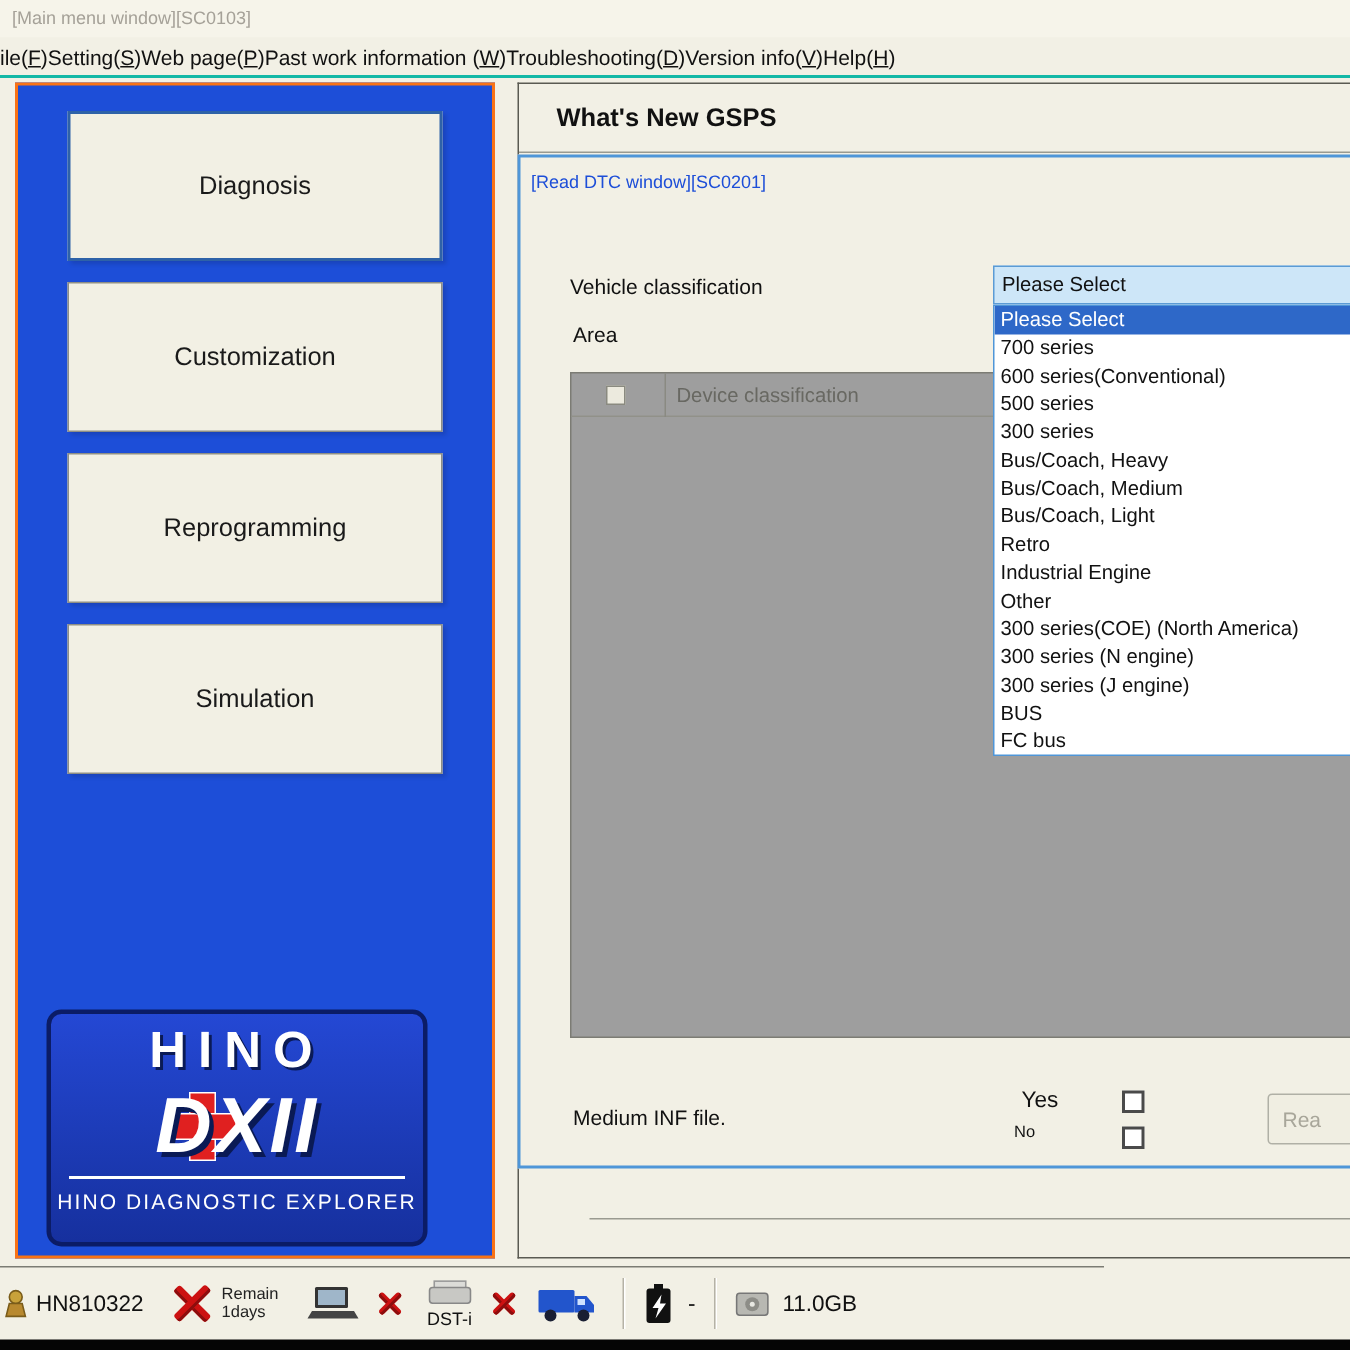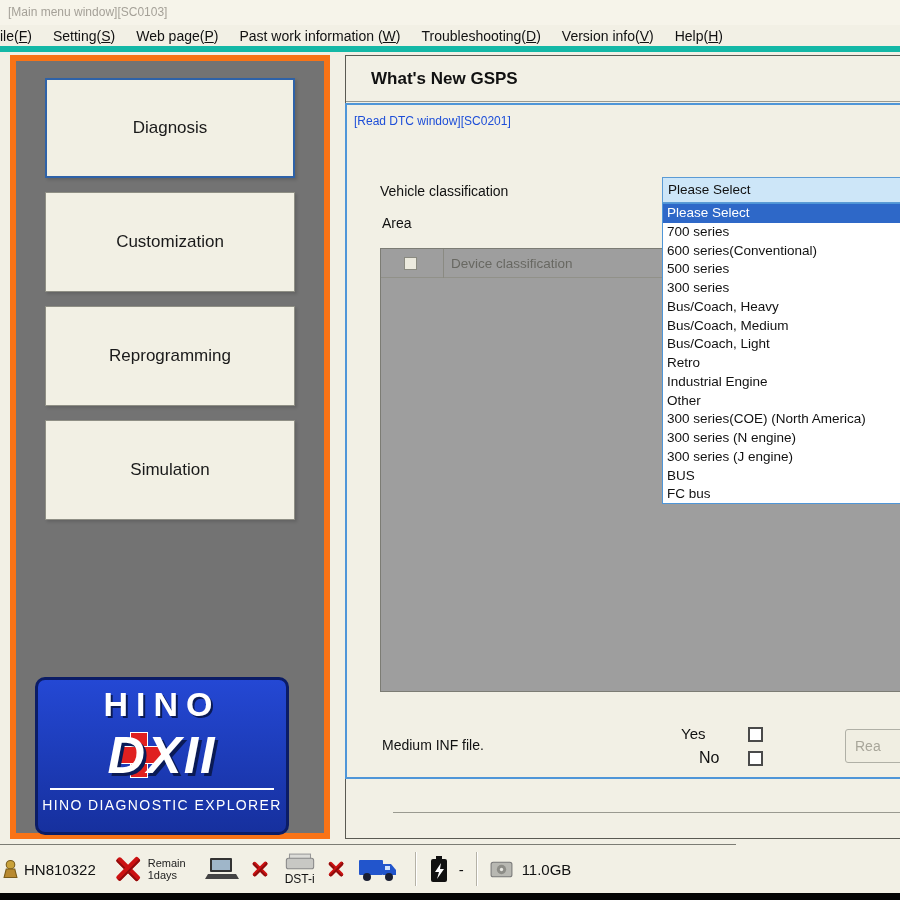--- a/index.html
+++ b/index.html
@@ -9,28 +9,28 @@
     background: #f2f0e5; color: #111;
     font-family: "Liberation Sans", sans-serif;
   }
   
   .titlebar {
     position:absolute; left:0; top:0; width:900px; height:25px;
     background:#f6f4ea; color:#a5a198; font-size:12px; line-height:24px; padding-left:8px;
   }
   .menubar {
     position:absolute; left:0; top:25px; width:900px; height:27px;
-    display:flex; align-items:center; gap:21px; font-size:14px;
-    border-bottom:6px solid #14b8a6; background:#f2f0e5; white-space:nowrap;
+    display:flex; align-items:center; font-size:14px;
+    border-bottom:2px solid #14b8a6; background:#f2f0e5; white-space:nowrap;
   }
   .menu-item { cursor:default; }
   
   .left-panel {
     position:absolute; left:10px; top:55px; width:320px; height:784px;
-    border:6px solid #f97316; background:#737373;
+    border:2px solid #f97316; background:#1d4ed8;
   }
   .side-btn {
     display:block; width:250px; height:100px; margin:14px auto 0;
     background:#f2f0e4; border:1px solid #8f8f85; font-size:17px; color:#1a1a1a;
     font-family:"Liberation Sans", sans-serif;
     box-shadow:2px 2px 3px rgba(0,0,0,.14); cursor:pointer;
   }
   .side-btn.first { margin-top:17px; }
   .side-btn.active { border:2px solid #2e62a8; }
   
@@ -89,21 +89,21 @@
   .dtc-table {
     position:absolute; left:33px; top:143px; width:530px; height:444px;
     background:#9e9e9e; border:1px solid #7c7c74;
   }
   .table-header { position:relative; height:29px; border-bottom:1px solid #919189; }
   .th-cb { position:absolute; left:23px; top:8px; width:13px; height:13px; background:#eceade; border:1px solid #8a8a80; cursor:pointer; }
   .th-sep { position:absolute; left:62px; top:0; width:1px; height:29px; background:#8a8a82; }
   .th-label { position:absolute; left:70px; top:7px; font-size:13.5px; color:#686862; }
   .lbl-upload { position:absolute; left:35px; top:632px; font-size:14px; }
   .lbl-yes { position:absolute; left:334px; top:620px; font-size:15px; }
-  .lbl-no  { position:absolute; left:352px; top:644px; font-size:16px; }
+  .lbl-no  { position:absolute; left:329px; top:644px; font-size:11px; }
   .cb { position:absolute; width:15px; height:15px; background:#fff; border:2px solid #4a4a4a; cursor:pointer; }
   .cb-yes { left:401px; top:622px; }
   .cb-no  { left:401px; top:646px; }
   .btn-read {
     position:absolute; left:498px; top:624px; width:70px; height:34px;
     background:#f0eee2; border:1px solid #b0b0a6; border-radius:3px;
     color:#a8a69a; font-size:14px; text-align:left; padding-left:9px;
     font-family:"Liberation Sans", sans-serif;
   }
   

